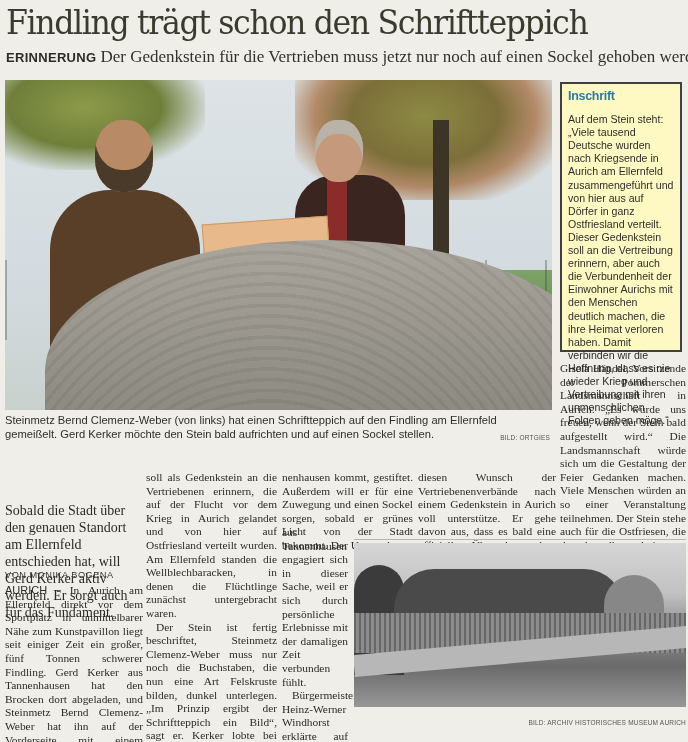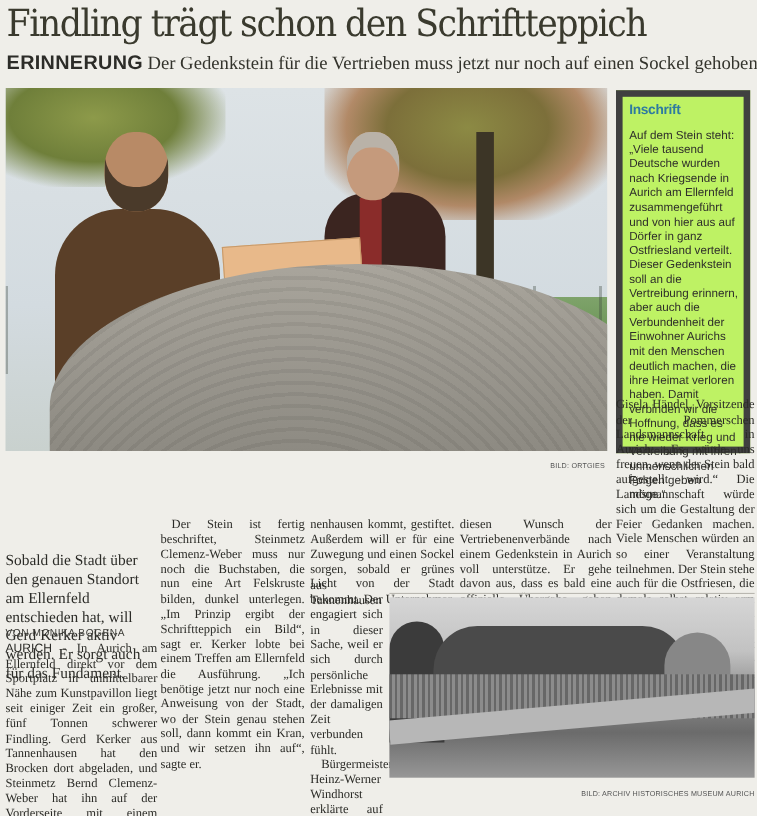--- a/index.html
+++ b/index.html
@@ -18,21 +18,21 @@
     transform: scaleX(0.93); transform-origin: left top;
     white-space: nowrap;
   }
   .subline {
     position: absolute; left: 6px; top: 46px;
     font-size: 17px; line-height: 22px; white-space: nowrap;
     color: #33332c;
   }
   .subline .kicker {
     font-family: "Liberation Sans", sans-serif; font-weight: bold;
-    font-size: 18px; letter-spacing: 0.3px; color: #2c2c28; margin-right: 4px;
+    font-size: 13px; letter-spacing: 0.3px; color: #2c2c28; margin-right: 4px;
   }
   
   .photo-main {
     position: absolute; left: 5px; top: 80px; width: 547px; height: 330px;
     overflow: hidden;
     background: linear-gradient(180deg, #dde3e6 0%, #d3dbe0 60%, #c9d1ce 100%);
   }
   .photo-main .canopy-left {
     position: absolute; left: 0; top: 0; width: 200px; height: 90px;
     background: radial-gradient(ellipse at 40% 30%, #8d9a4a 0%, #6f7f3a 45%, rgba(111,127,58,0) 75%);
@@ -91,22 +91,22 @@
     position: absolute; left: 5px; top: 413px; width: 545px;
     font-family: "Liberation Sans", sans-serif; font-size: 11.2px; line-height: 14px;
     color: #2e2e2a;
   }
   .caption .credit, .caption2 .credit {
     float: right; font-size: 6.5px; letter-spacing: 0.2px; margin-top: 4px; color: #555;
     text-transform: uppercase;
   }
   
   .infobox {
-    position: absolute; left: 560px; top: 82px; width: 122px; height: 330px;
-    background: #bef264; border: 6px solid #404040;
+    position: absolute; left: 560px; top: 82px; width: 122px; height: 270px;
+    background: #fef9c3; border: 2px solid #404040;
     padding: 6px 5px 0 6px; box-sizing: border-box;
     font-family: "Liberation Sans", sans-serif; font-size: 10.6px; line-height: 13.1px;
     color: #2e2e2a;
   }
   .infobox .box-title {
     color: #2e7ba0; font-weight: bold; font-size: 12.5px; margin-bottom: 10px; letter-spacing: -0.3px;
   }
   .infobox .lead { font-weight: normal; }
   .col {
     position: absolute; font-size: 11.4px; line-height: 13.6px; text-align: justify;
@@ -173,36 +173,38 @@
   <div class="man-left"></div>
   <div class="head-left"></div>
   <div class="man-right"></div>
   <div class="scarf"></div>
   <div class="head-right"></div>
   <div class="paper"></div>
   <div class="stone"></div>
 </div>
 
 <div class="caption">
+  <span>Steinmetz Bernd Clemenz-Weber (von links) hat einen Schriftteppich auf den Findling am Ellernfeld gemeißelt. Gerd Kerker möchte den Stein bald aufrichten und auf einen Sockel stellen.</span>
   <span class="credit">BILD: ORTGIES</span>
 </div>
 
 <div class="infobox">
   <div class="box-title">Inschrift</div>
   <div><span class="lead">Auf dem Stein steht</span><span>: „Viele tausend Deutsche wurden nach Kriegsende in Aurich am Ellernfeld zusammengeführt und von hier aus auf Dörfer in ganz Ostfriesland verteilt. Dieser Gedenkstein soll an die Vertreibung erinnern, aber auch die Verbundenheit der Einwohner Aurichs mit den Menschen deutlich machen, die ihre Heimat verloren haben. Damit verbinden wir die Hoffnung, dass es nie wieder Krieg und Vertreibung mit ihren unmenschlichen Folgen geben möge.“</span></div>
 </div>
 
 <div class="col" style="left:560px; top:362px; width:126px;">Gisela Händel, Vorsitzende der Pommerschen Landsmannschaft in Aurich: „Es würde uns freuen, wenn der Stein bald aufgestellt wird.“ Die Landsmannschaft würde sich um die Gestaltung der Feier Gedanken machen. Viele Menschen würden an so einer Veranstaltung teilnehmen. Der Stein stehe auch für die Ostfriesen, die damals selbst relativ arm gewesen seien und trotzdem eine solche Belastung gemeistert hätten. Es sei wichtig, dass an diese Zeit erinnert werde.</div>
 
 <div class="intro">Sobald die Stadt über den genauen Standort am Ellernfeld entschieden hat, will Gerd Kerker aktiv werden. Er sorgt auch für das Fundament.</div>
 <div class="byline">VON MONIKA BOGENA</div>
 
 <div class="col" style="left:5px; top:584px; width:138px;"><span class="dateline">AURICH</span><span> - In Aurich am Ellernfeld direkt vor dem Sportplatz in unmittelbarer Nähe zum Kunstpavillon liegt seit einiger Zeit ein großer, fünf Tonnen schwerer Findling. Gerd Kerker aus Tannenhausen hat den Brocken dort abgeladen, und Steinmetz Bernd Clemenz-Weber hat ihn auf der Vorderseite mit einem Schriftteppich überzogen. Der Findling, der momentan noch auf dem Rücken liegt,</span></div>
 
 <div class="col" style="left:146px; top:471px; width:131px;">
+  <div>soll als Gedenkstein an die Vertriebenen erinnern, die auf der Flucht vor dem Krieg in Aurich gelandet und von hier auf Ostfriesland verteilt wurden. Am Ellernfeld standen die Wellblechbaracken, in denen die Flüchtlinge zunächst untergebracht waren.</div>
   <div class="indent">Der Stein ist fertig beschriftet, Steinmetz Clemenz-Weber muss nur noch die Buchstaben, die nun eine Art Felskruste bilden, dunkel unterlegen. „Im Prinzip ergibt der Schriftteppich ein Bild“, sagt er. Kerker lobte bei einem Treffen am Ellernfeld die Ausführung. „Ich benötige jetzt nur noch eine Anweisung von der Stadt, wo der Stein genau stehen soll, dann kommt ein Kran, und wir setzen ihn auf“, sagte er.</div>
 
 </div>
 
 <div class="col" style="left:282px; top:471px; width:131px;">nenhausen kommt, gestiftet. Außerdem will er für eine Zuwegung und einen Sockel sorgen, sobald er grünes Licht von der Stadt bekommt. Der Unternehmer</div>
 <div class="col" style="left:282px; top:526px; width:66px;">
   <div>aus Tannenhausen engagiert sich in dieser Sache, weil er sich durch persönliche Erlebnisse mit der damaligen Zeit verbunden fühlt.</div>
   <div class="indent">Bürgermeister Heinz-Werner Windhorst erklärte auf OZ-Anfrage, dass die Politik</div>
 </div>
 

